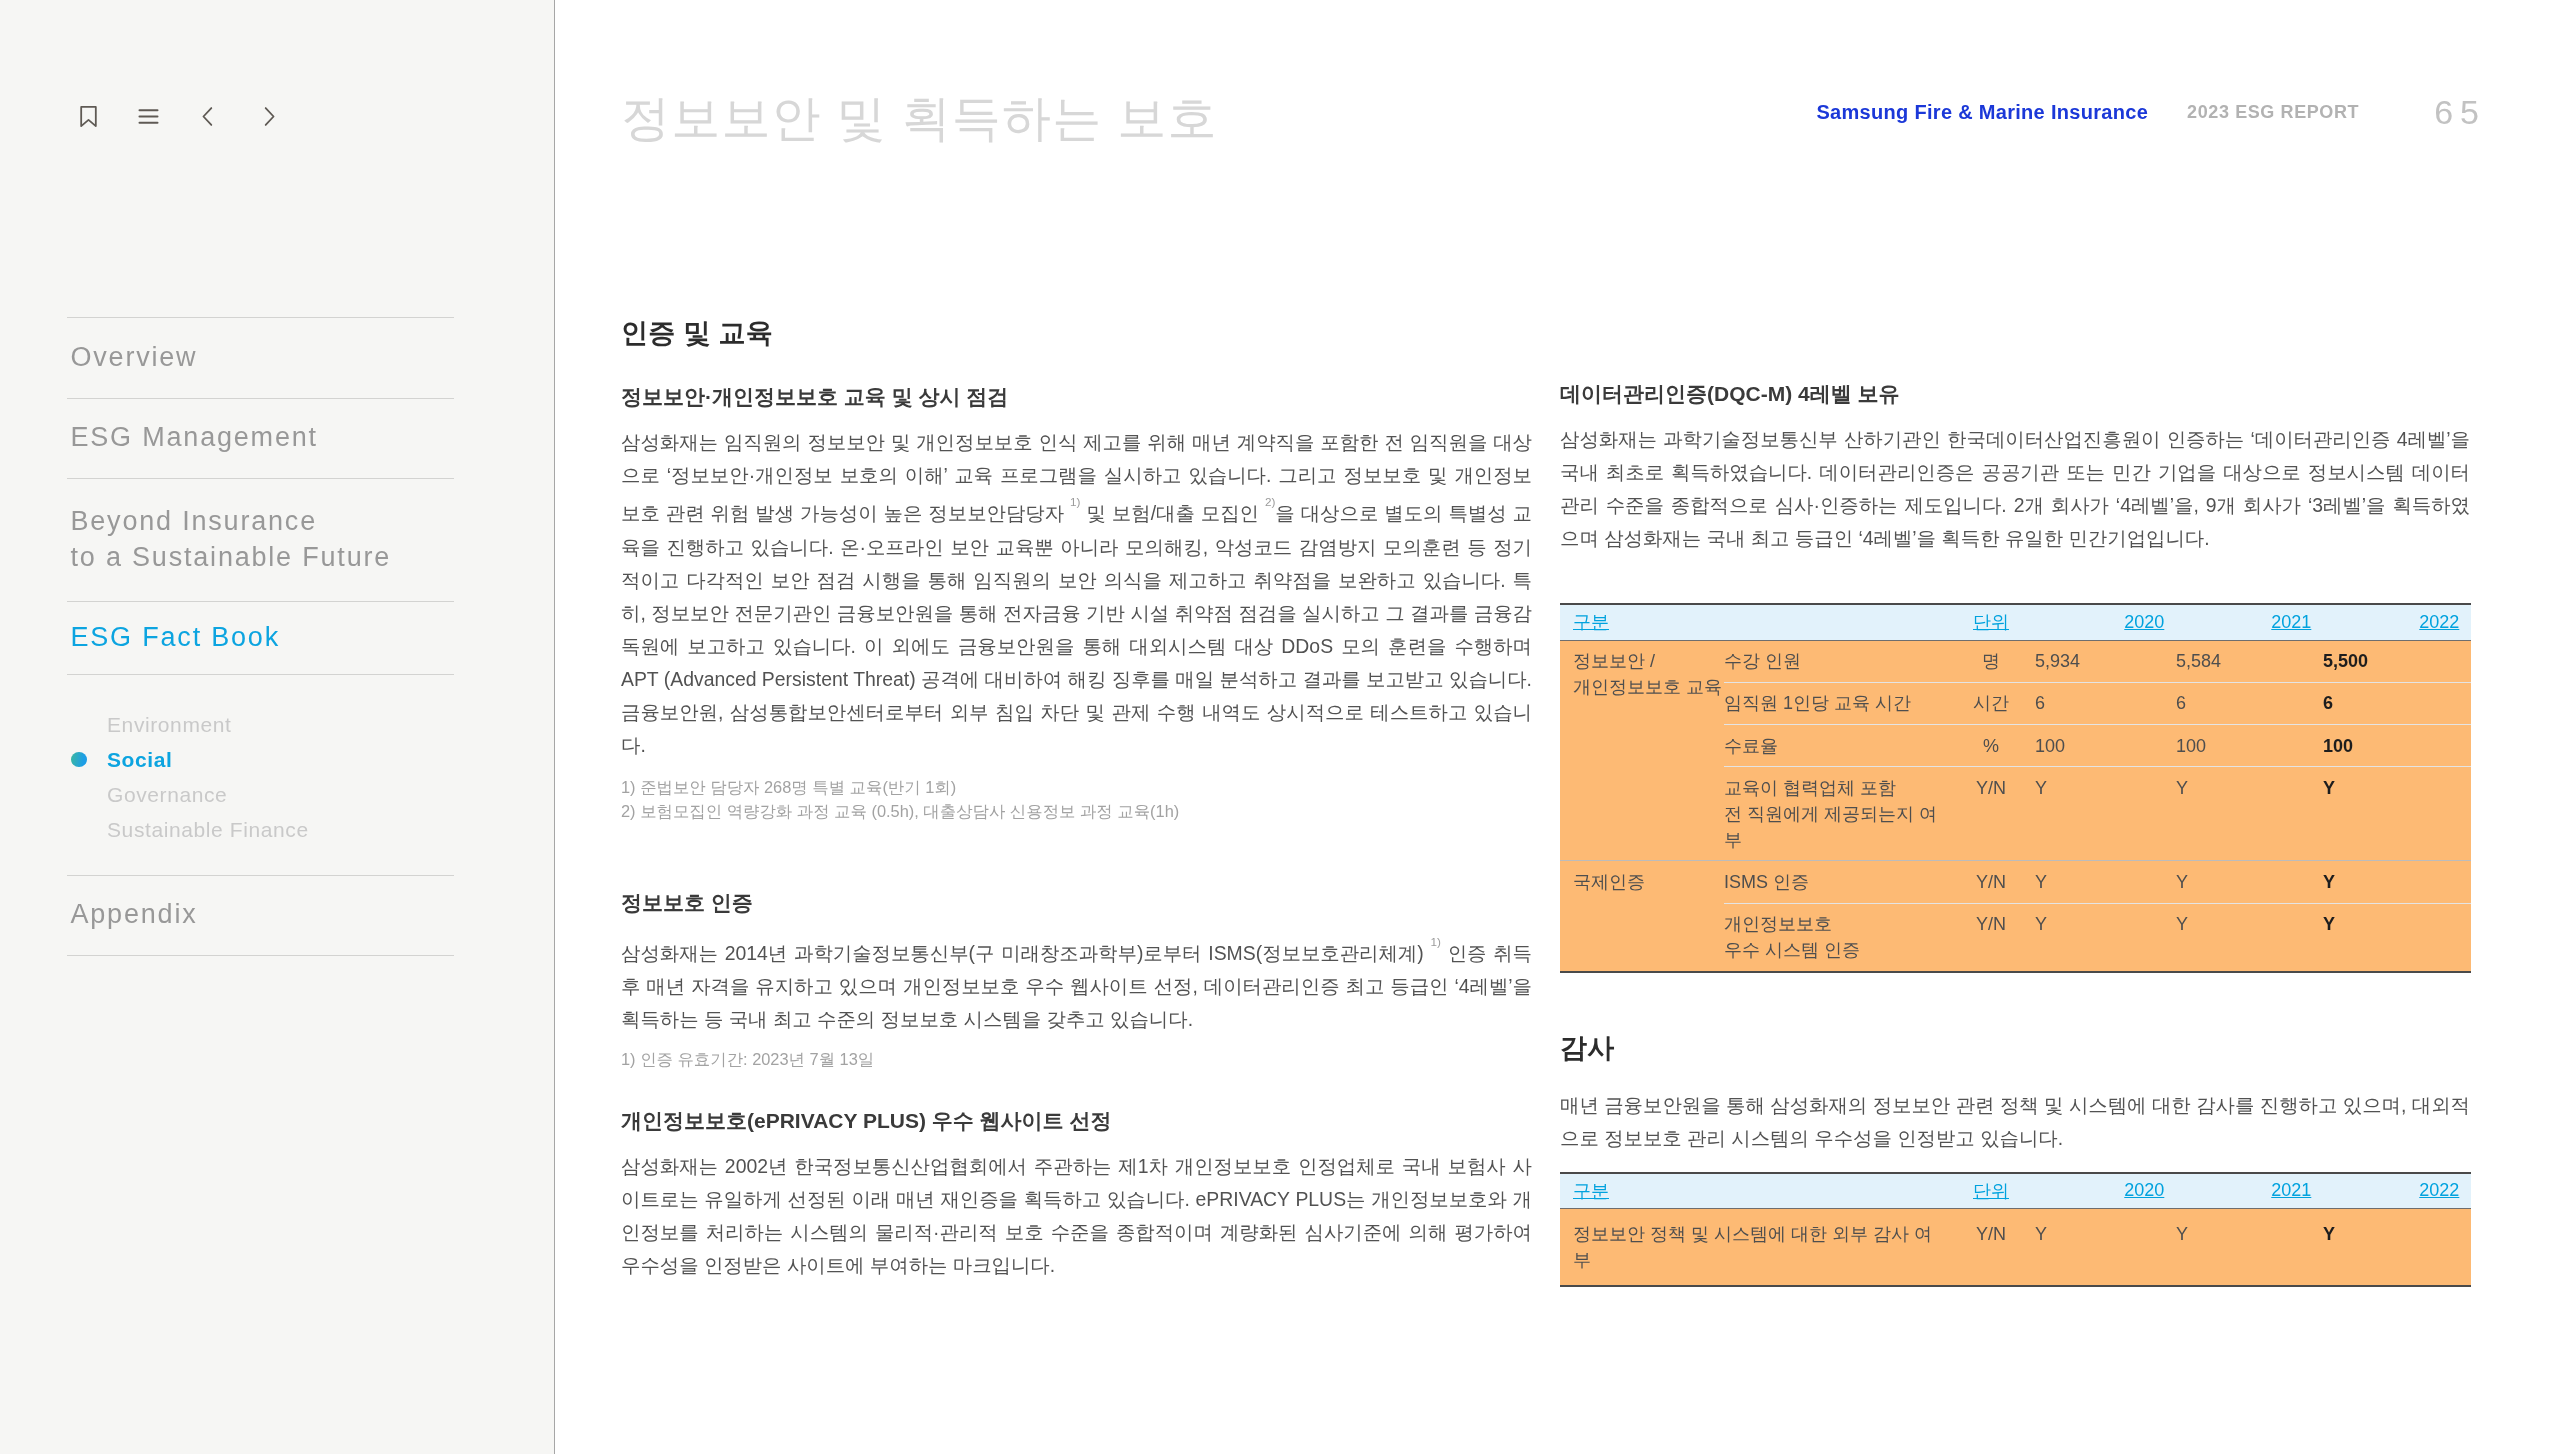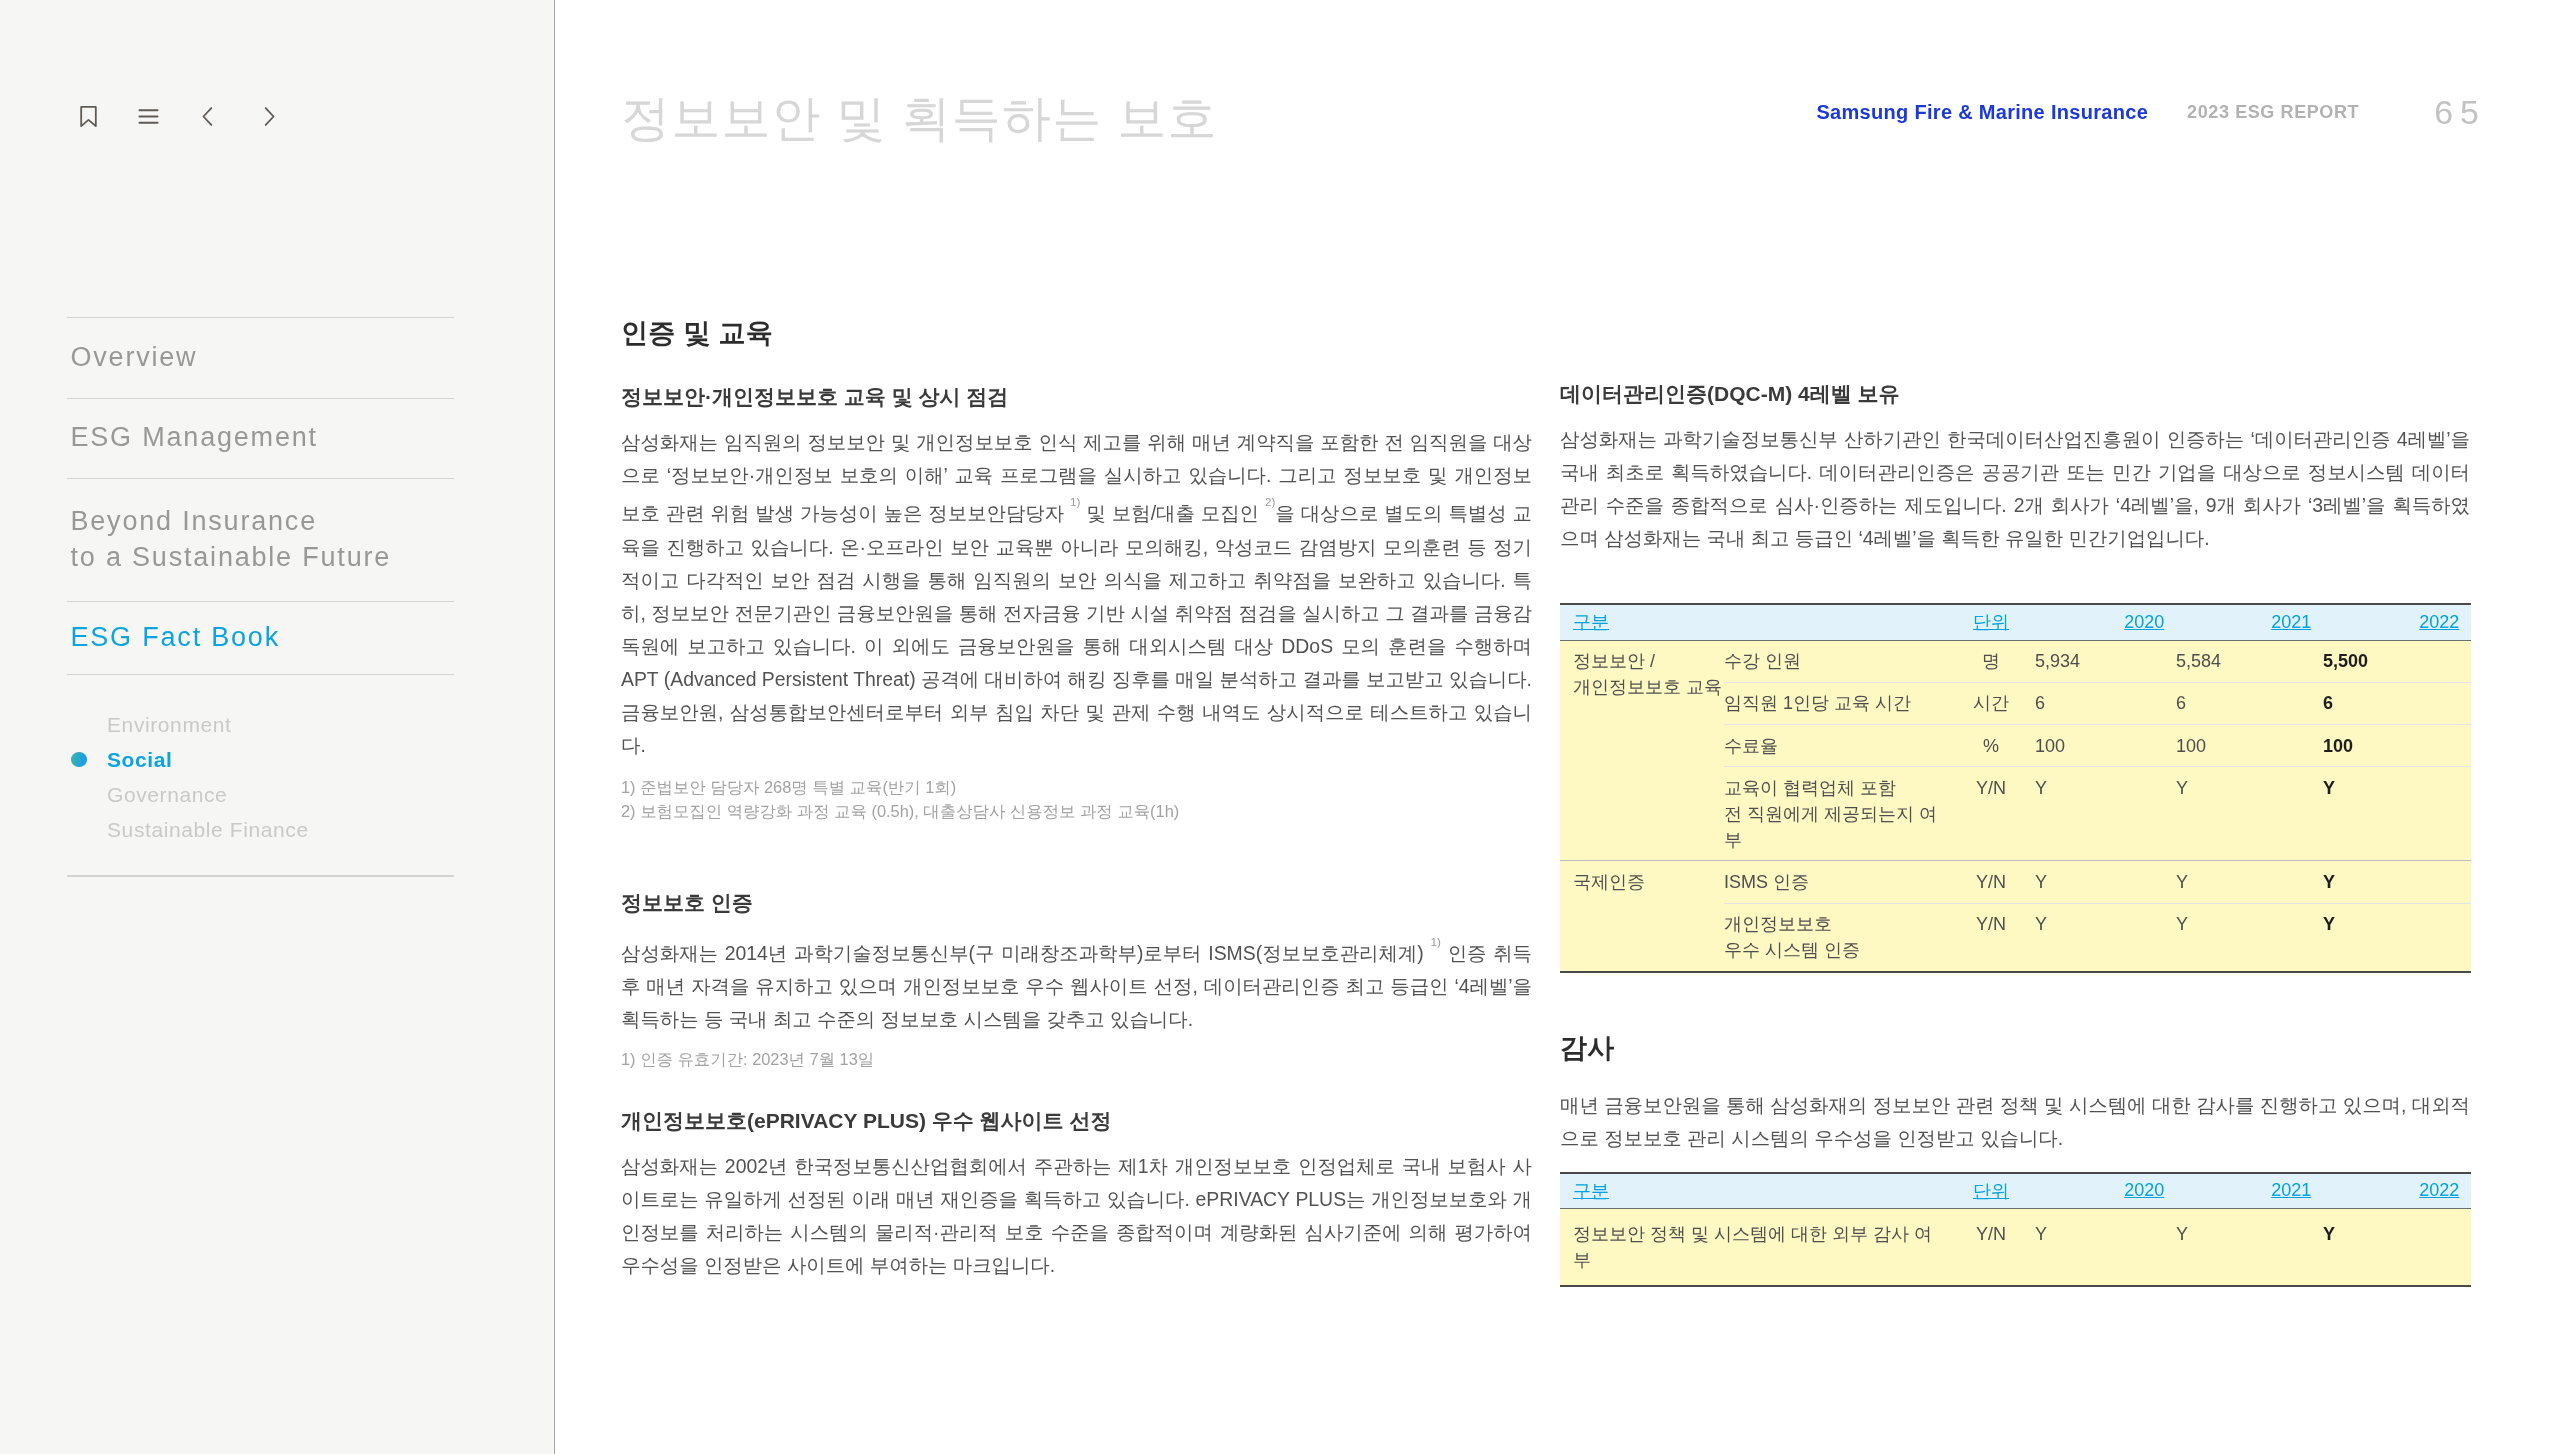--- a/index.html
+++ b/index.html
@@ -54,21 +54,21 @@
 
   
   table.data { width:910px; border-collapse:collapse; table-layout:fixed;
                border-top:2.3px solid #4a4a4a; border-bottom:2.3px solid #4a4a4a; }
   table.data th, table.data td { font-size:18px; }
   thead th { background:#e2f2fb; color:#00a2de; font-weight:500; height:36px;text-decoration:underline; }
   thead th.h-label { text-align:left; padding-left:13px; }
   thead th.h-unit { text-align:center; }
   thead th.h-year { text-align:right; padding-right:11.7px; }
   thead tr { border-bottom:1.8px solid #6e6e6e; }
-  tbody { background:#fef9c3; }
+  tbody { background:#fdba74; }
   tbody td { color:#4e4e4e; padding-top:7.6px; padding-bottom:7.6px; line-height:26px; vertical-align:top; }
   td.group { text-align:left; padding-left:13px; }
   td.item { text-align:left; }
   td.unit { text-align:center; }
   td.val { padding-right:11.7px; }
   td.val.bold { font-weight:700; color:#1d1d1d; }
   tr.sub-row td { border-top:1.2px solid #e4e4e4; }
   tr.group-start td { border-top:1.2px solid #bcbcbc; }
   .edu-table { margin-top:48px; }
   .audit-heading { margin-top:57px; margin-bottom:23.5px; }
@@ -122,20 +122,21 @@
       <div class="subnav">
         <a class="sub-item">Environment</a>
         <a class="sub-item active">
           <span class="dot"></span>
           <span>Social</span>
         </a>
         <a class="sub-item">Governance</a>
         <a class="sub-item">Sustainable Finance</a>
       </div>
       <div class="nav-sep"></div>
+      <a class="nav-item single appendix-item">Appendix</a>
       <div class="nav-sep"></div>
     </nav>
   </aside>
 
   <div class="page-title">정보보안 및 획득하는 보호</div>
   <div class="header-meta">
     <span class="brand">Samsung Fire &amp; Marine Insurance</span>
     <span class="report-label">2023 ESG REPORT</span>
     <span class="page-number">65</span>
   </div>

